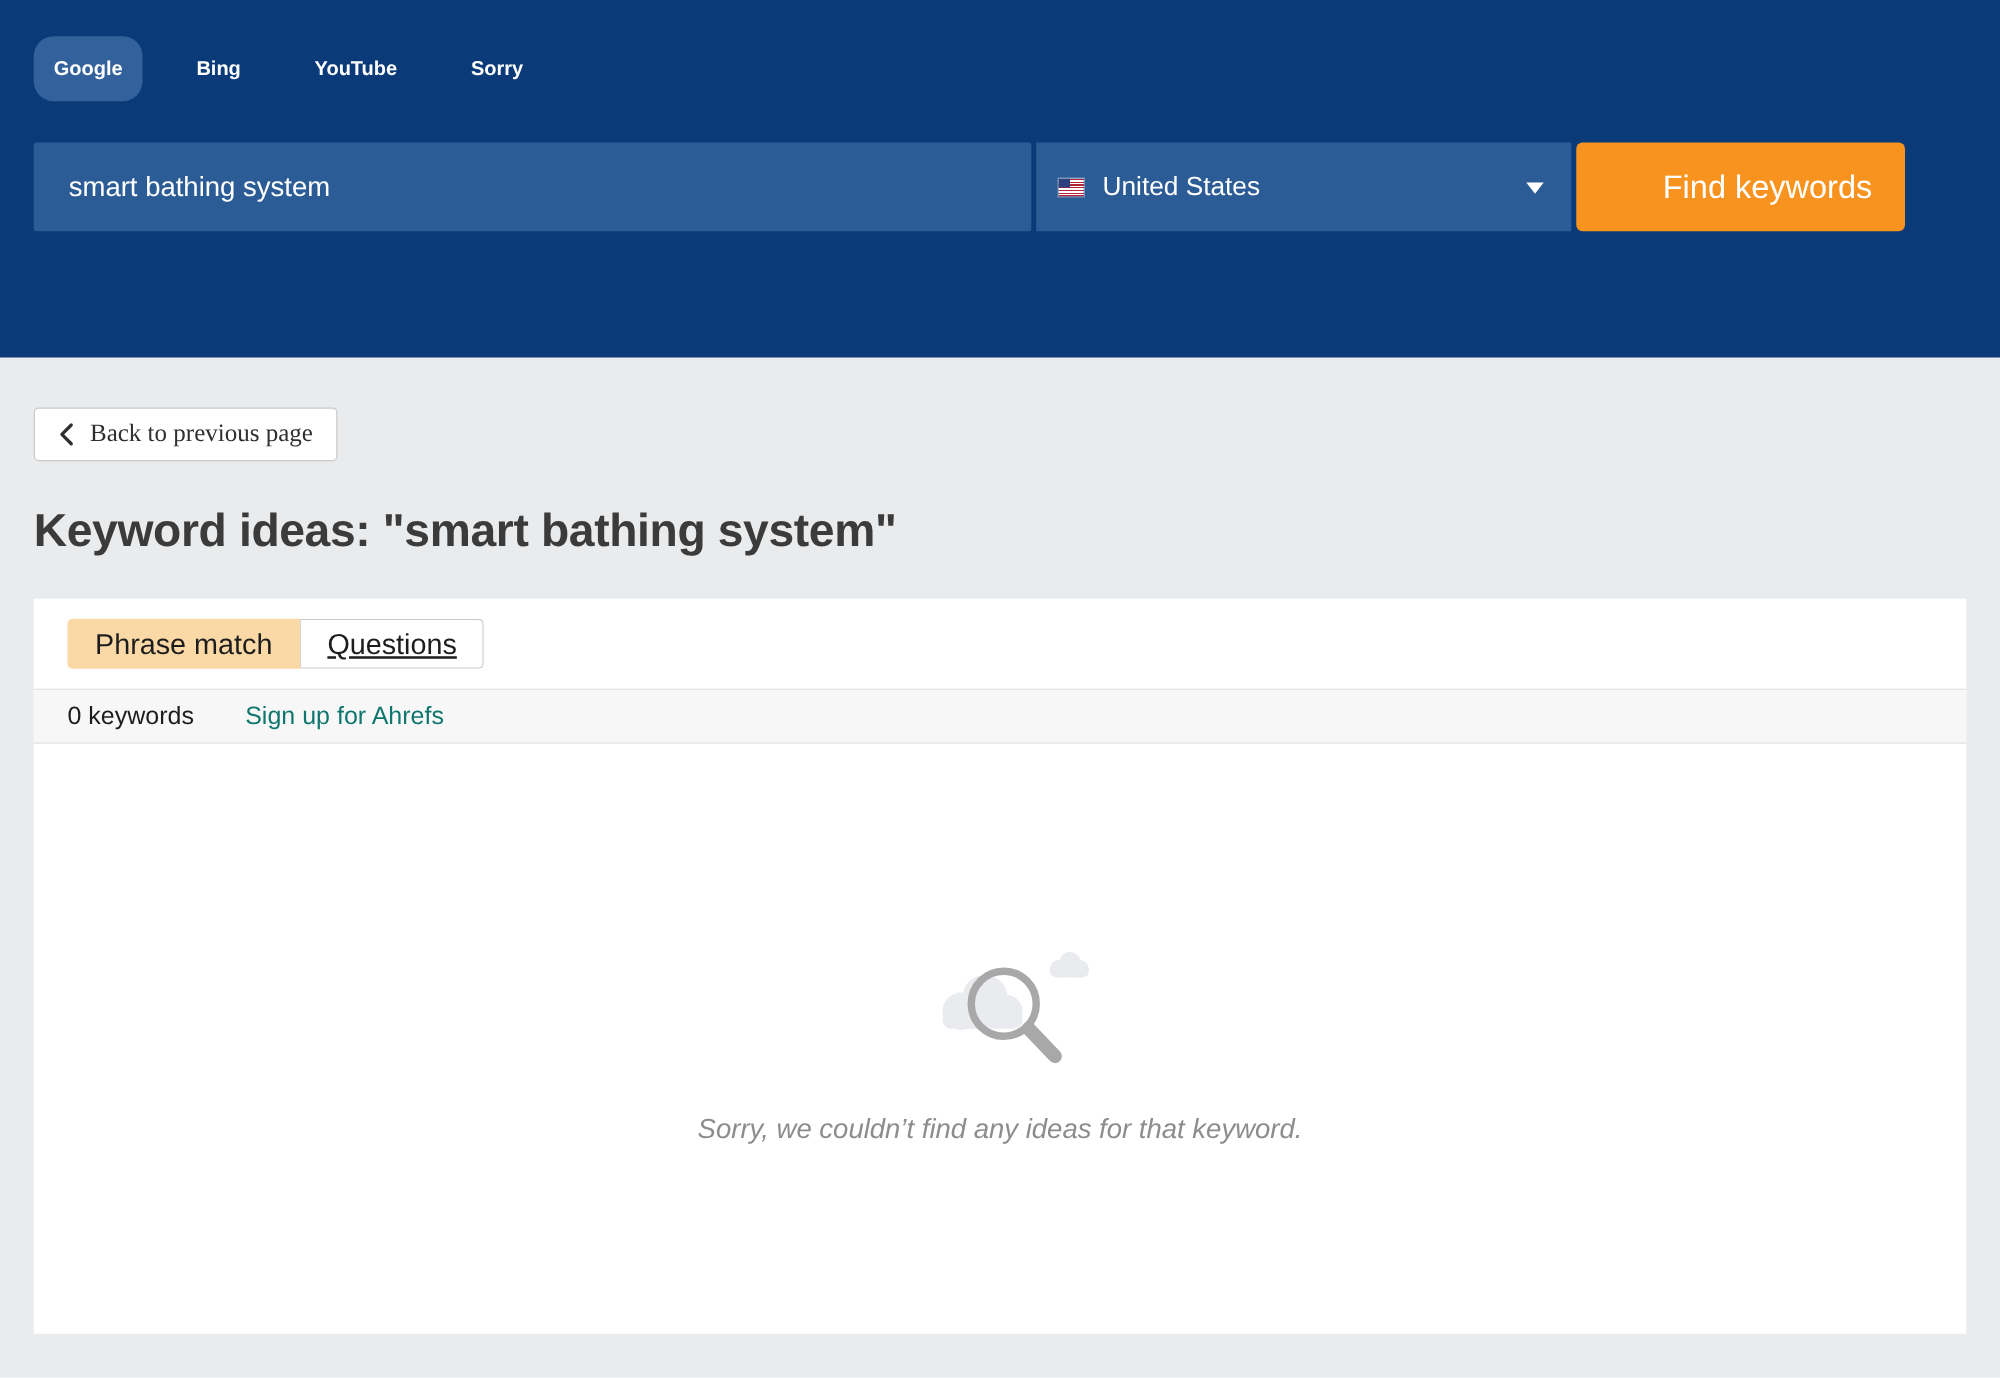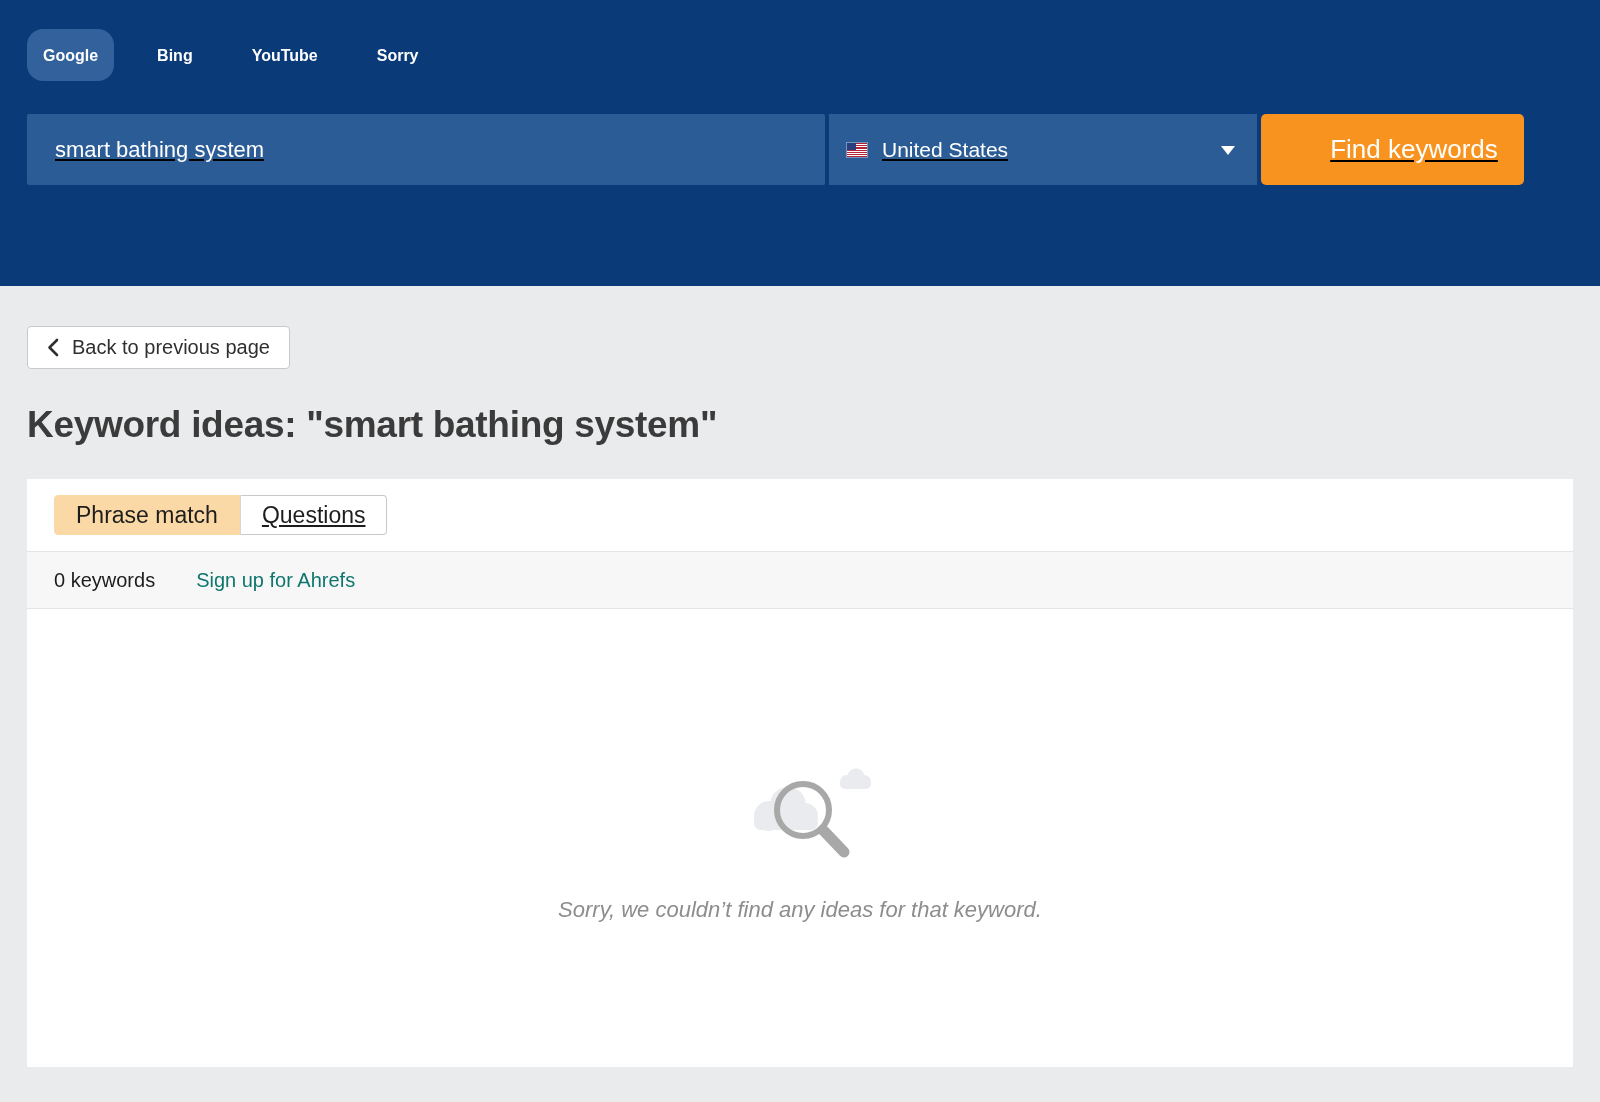--- a/index.html
+++ b/index.html
@@ -19,21 +19,21 @@
   .engine {
     background:transparent; border:none; cursor:pointer;
     color:#ffffff; font-family:inherit;
     font-size:16px; font-weight:600;
     height:52px; line-height:45px; padding:0 16px;
     border-radius:16px;
   }
   .engine.selected { background:#33619b; }
   .search-row {
     margin-top:33px;
-    display:flex; gap:4px; align-items:stretch; height:71px;text-decoration:underline;
+    display:flex; gap:4px; align-items:stretch; height:71px;
   }
   .search-input {
     width:798px; background:#2c5c96; border:none; outline:none;
     color:#ffffff; font-family:inherit; font-size:22px;
     padding:0 0 0 28px; border-radius:2px;
   }
   .country-select {
     width:428px; background:#2c5c96; border-radius:0;
     display:flex; align-items:center; position:relative;
     padding-left:18px; cursor:pointer;
@@ -58,21 +58,21 @@
     border:none; border-radius:5px; cursor:pointer;
     font-family:inherit; font-size:26px; font-weight:400;padding-left:43px;
   }
   
   .page { padding:0 27px; }
   .back-btn {
     margin-top:40px;
     display:inline-flex; align-items:center; gap:13px;
     background:#ffffff; border:1px solid #c9c9c9; border-radius:4px;
     height:43px; padding:0 19px; cursor:pointer;
-    font-family:Liberation Sans, sans-serif; font-size:20px; color:#2f2f2f;
+    font-family:Liberation Serif, serif; font-size:20px; color:#2f2f2f;
   }
   .back-btn svg { display:block; }
   .page-title {
     margin-top:35px;
     font-size:37px; font-weight:700; color:#3b3b3b;
     letter-spacing:-0.3px;
   }
   .card {
     margin-top:33px; background:#ffffff; height:588px;
     display:flex; flex-direction:column;
@@ -83,21 +83,21 @@
     height:40px; line-height:38px; padding:0 21px;
     font-family:inherit; font-size:23px; color:#1d1d1d;
     background:#ffffff; border:1px solid #c9c9c9; cursor:pointer;
   }
   .tab.active {
     background:#fbd9a6; border-color:#fbd9a6;
     border-radius:4px 0 0 4px;
   }
   .tab.inactive { border-radius:0 4px 4px 0; border-left:1px solid #d6d6d6;text-decoration:underline; }
   .stats-row {
-    height:58px; background:#f7f7f8;
+    height:44px; background:#f7f7f8;
     border-top:1px solid #e4e4e6; border-bottom:1px solid #e4e4e6;
     display:flex; align-items:center; padding:0 27px; gap:41px;
   }
   .count { font-size:20px; color:#1d1d1d; }
   .signup { font-size:20px; color:#0f766e; text-decoration:none; cursor:pointer; }
   .empty {
     flex:1; display:flex; flex-direction:column;
     align-items:center; justify-content:center;font-style:italic;
   }
   .empty-msg { margin-top:34px; font-size:22px; color:#8d8d8d; }

